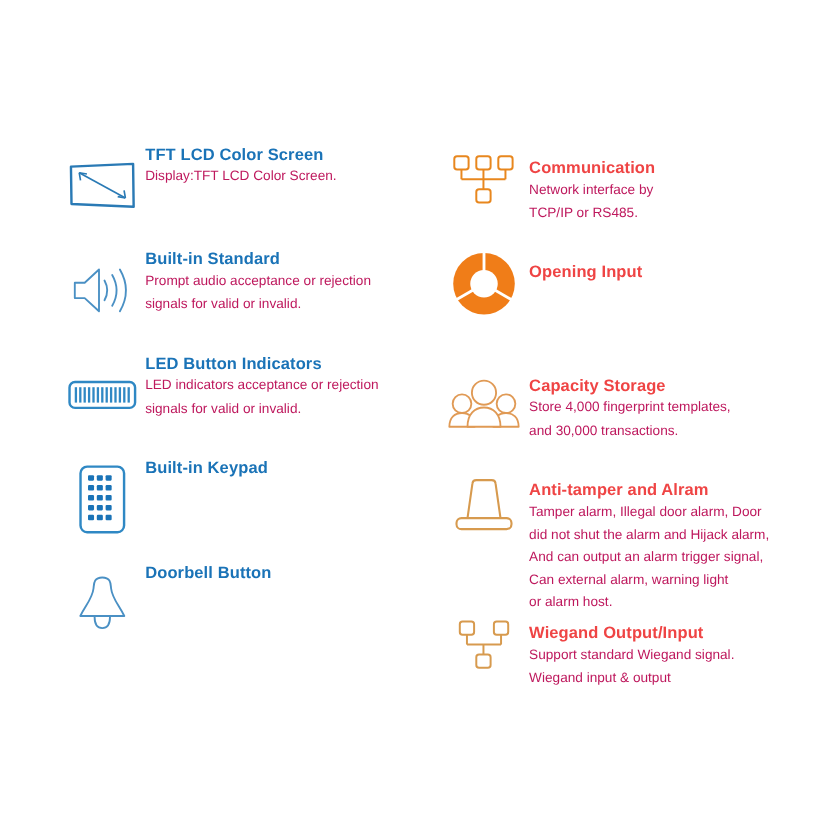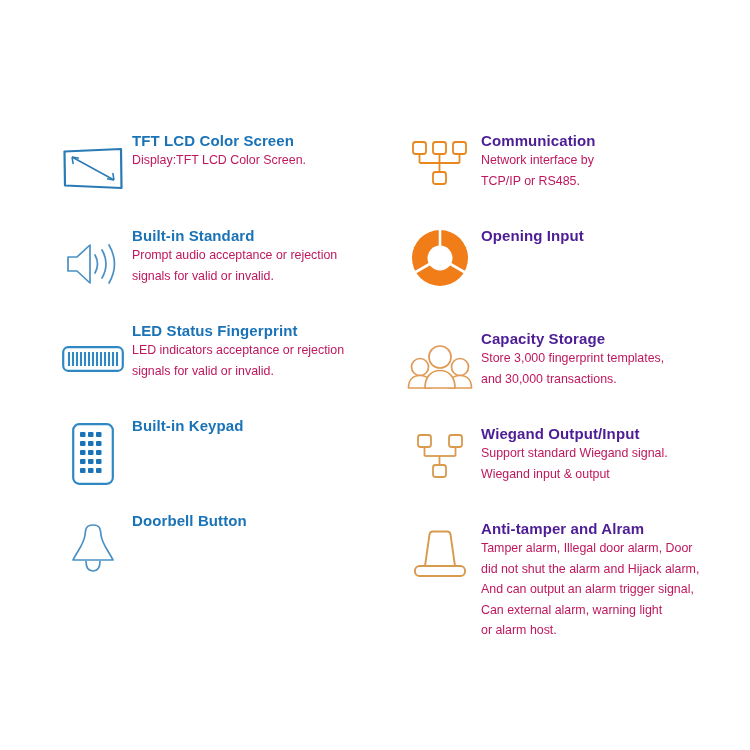--- a/index.html
+++ b/index.html
@@ -62,21 +62,21 @@
   .feature-desc {
     font-size: 12.4px;
     line-height: 20.5px;
     color: #be185d;
     margin: 0;
     white-space: pre-line;
   }
 
   
   .theme-blue   .feature-title { color: #1a73b7; }
-  .theme-orange .feature-title { color: #4c1d95; }
+  .theme-orange .feature-title { color: #ef4444; margin-top: 12px; }
 
   
   .left  .f-screen   { height: 88px; }
   .left  .f-speaker  { height: 95px; }
   .left  .f-led      { height: 95px; }
   .left  .f-keypad   { height: 90px; }
   .left  .f-doorbell { height: 110px; }
 
   .right .f-comm     { height: 80px; }
   .right .f-opening  { height: 103px; }
@@ -143,21 +143,21 @@
             <line x1="35" y1="6" x2="35" y2="20"></line>
             <line x1="39" y1="6" x2="39" y2="20"></line>
             <line x1="43" y1="6" x2="43" y2="20"></line>
             <line x1="47" y1="6" x2="47" y2="20"></line>
             <line x1="51" y1="6" x2="51" y2="20"></line>
             <line x1="55" y1="6" x2="55" y2="20"></line>
           </g>
         </svg>
       </div>
       <div class="text-slot">
-        <p class="feature-title">LED Status Fingerprint</p>
+        <p class="feature-title">LED Button Indicators</p>
         <p class="feature-desc">LED indicators acceptance or rejection
 signals for valid or invalid.</p>
       </div>
     </div>
 
     <div class="feature f-keypad">
       <div class="icon-slot">
         <svg width="42" height="62" viewBox="0 0 42 62">
           <rect x="1.2" y="1.2" width="39.6" height="59.6" rx="6" ry="6" fill="#ffffff" stroke="#2f88c4" stroke-width="2.2"></rect>
           <g fill="#1a73b7">
@@ -253,22 +253,39 @@
             <path d="M1.5 46 C1.5 37.5 6.5 33.5 13 33.5 C19.5 33.5 24.5 37.5 24.5 46 Z"></path>
             <circle cx="53" cy="25" r="8.5"></circle>
             <path d="M41.5 46 C41.5 37.5 46.5 33.5 53 33.5 C59.5 33.5 64.5 37.5 64.5 46 Z"></path>
             <circle cx="33" cy="15" r="11"></circle>
             <path d="M18 46 C18 34.5 24.5 28.5 33 28.5 C41.5 28.5 48 34.5 48 46 Z"></path>
           </g>
         </svg>
       </div>
       <div class="text-slot">
         <p class="feature-title">Capacity Storage</p>
-        <p class="feature-desc">Store 3,000 fingerprint templates,
+        <p class="feature-desc">Store 4,000 fingerprint templates,
 and 30,000 transactions.</p>
+      </div>
+    </div>
+
+    <div class="feature f-alarm">
+      <div class="icon-slot">
+        <svg width="62" height="54" viewBox="0 0 62 54">
+          <path d="M16 40 L20.5 8.5 Q20.8 5.5 24 5.5 L38 5.5 Q41.2 5.5 41.5 8.5 L46 40 Z" fill="#ffffff" stroke="#d79a4e" stroke-width="1.9" stroke-linejoin="round"></path>
+          <rect x="6" y="40" width="50" height="10" rx="4.5" ry="4.5" fill="#ffffff" stroke="#d79a4e" stroke-width="1.9"></rect>
+        </svg>
+      </div>
+      <div class="text-slot">
+        <p class="feature-title">Anti-tamper and Alram</p>
+        <p class="feature-desc">Tamper alarm, Illegal door alarm, Door
+did not shut the alarm and Hijack alarm,
+And can output an alarm trigger signal,
+Can external alarm, warning light
+or alarm host.</p>
       </div>
     </div>
 
     <div class="feature f-wiegand">
       <div class="icon-slot">
         <svg width="56" height="54" viewBox="0 0 56 54">
           <g fill="none" stroke="#d79a4e" stroke-width="1.8" stroke-linejoin="round">
             <rect x="6" y="4" width="13" height="12" rx="2.5"></rect>
             <rect x="37" y="4" width="13" height="12" rx="2.5"></rect>
             <rect x="21" y="34" width="13" height="12" rx="2.5"></rect>
@@ -279,32 +296,15 @@
           </g>
         </svg>
       </div>
       <div class="text-slot">
         <p class="feature-title">Wiegand Output/Input</p>
         <p class="feature-desc">Support standard Wiegand signal.
 Wiegand input &amp; output</p>
       </div>
     </div>
 
-    <div class="feature f-alarm">
-      <div class="icon-slot">
-        <svg width="62" height="54" viewBox="0 0 62 54">
-          <path d="M16 40 L20.5 8.5 Q20.8 5.5 24 5.5 L38 5.5 Q41.2 5.5 41.5 8.5 L46 40 Z" fill="#ffffff" stroke="#d79a4e" stroke-width="1.9" stroke-linejoin="round"></path>
-          <rect x="6" y="40" width="50" height="10" rx="4.5" ry="4.5" fill="#ffffff" stroke="#d79a4e" stroke-width="1.9"></rect>
-        </svg>
-      </div>
-      <div class="text-slot">
-        <p class="feature-title">Anti-tamper and Alram</p>
-        <p class="feature-desc">Tamper alarm, Illegal door alarm, Door
-did not shut the alarm and Hijack alarm,
-And can output an alarm trigger signal,
-Can external alarm, warning light
-or alarm host.</p>
-      </div>
-    </div>
-
   </div>
 
 </div>
 
 </body></html>

